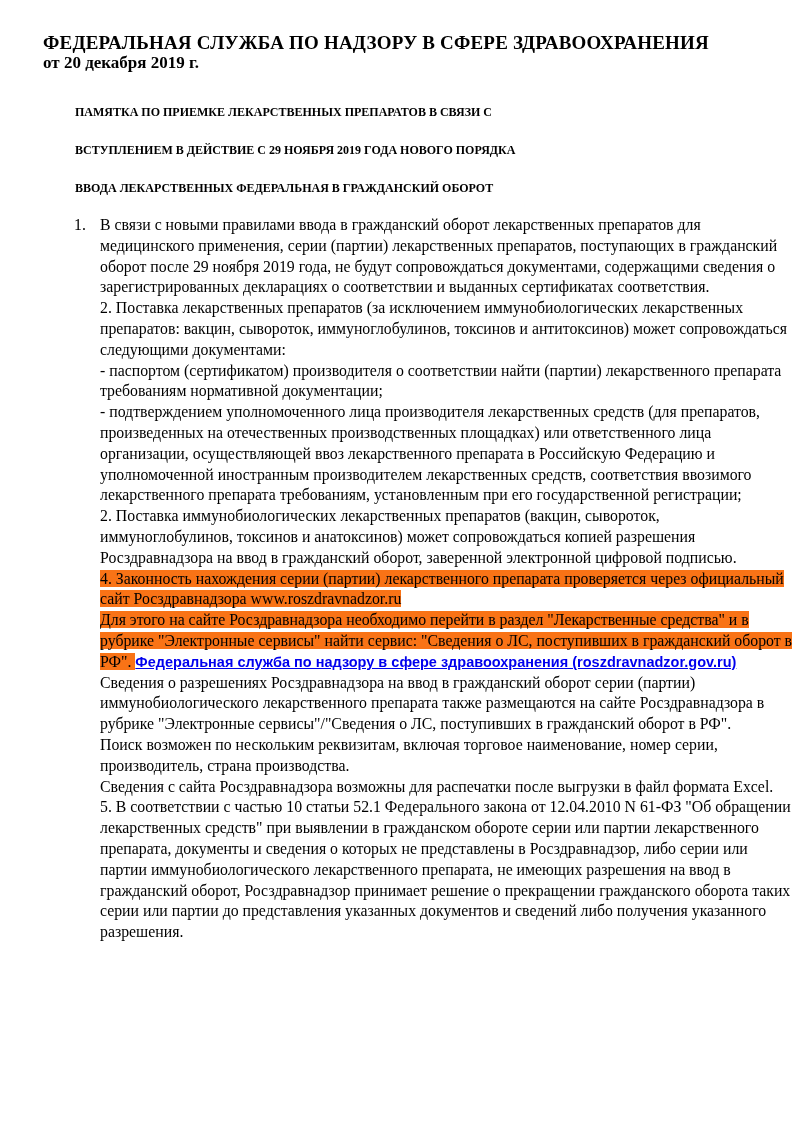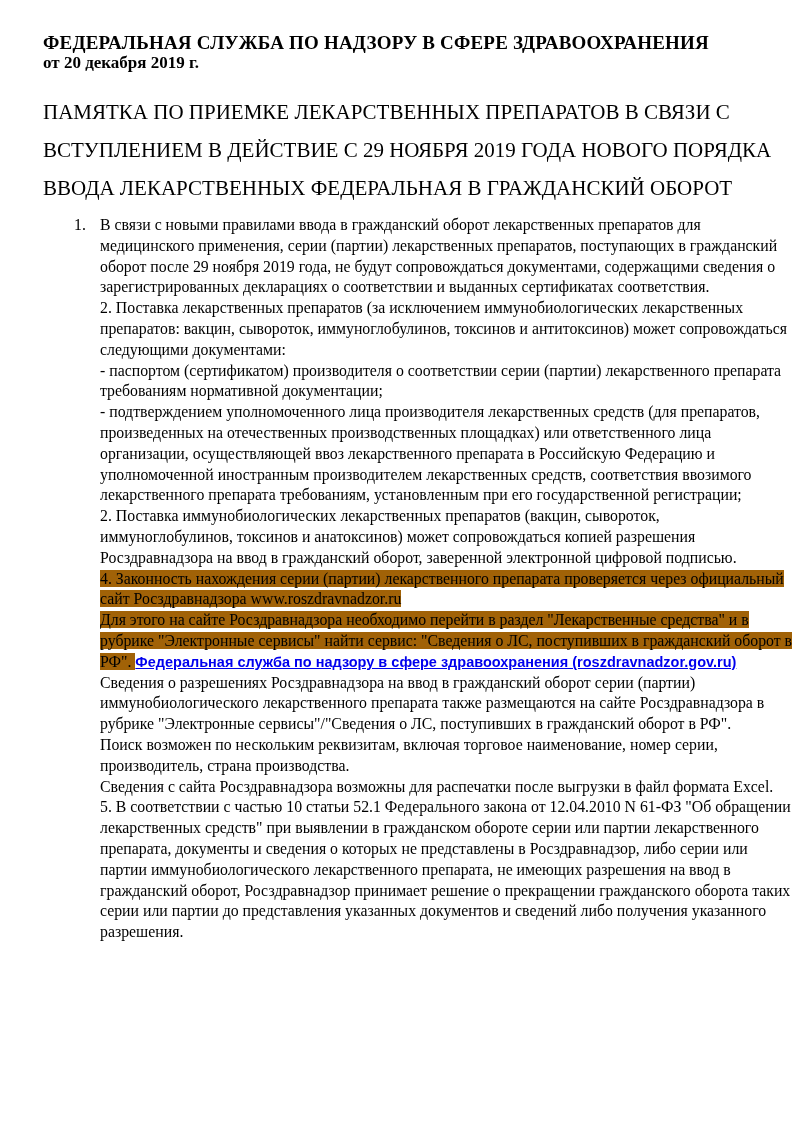--- a/index.html
+++ b/index.html
@@ -19,34 +19,35 @@
     letter-spacing: 0.2px;
     white-space: nowrap;
   }
   .date {
     font-weight: bold;
     font-size: 17px;
     line-height: 20px;
   }
   .title {
     margin-top: 20px;
-    font-weight: normal;
-    font-size: 21px;
+    font-weight: bold;
+    font-size: 12px;
+    margin-left: 32px;
   }
   .title > div { line-height: 38px; white-space: nowrap; }
   .body {
     margin-top: 8px;
     margin-left: 57px;
     width: 694px;
     font-size: 15.8px;
     line-height: 20.8px;
   }
   .para { margin: 0; position: relative; }
   .num { position: absolute; left: -26px; top: 0; }
-  .hl { background: #a16207; }
+  .hl { background: #f97316; }
   .doc-link {
     color: #0000ee;
     font-family: "Liberation Sans", sans-serif;
     font-weight: bold;
     font-size: 14.5px;
     text-decoration: underline;
   }
 </style>
 </head>
 <body>
@@ -55,21 +56,21 @@
   <div class="agency">ФЕДЕРАЛЬНАЯ СЛУЖБА ПО НАДЗОРУ В СФЕРЕ ЗДРАВООХРАНЕНИЯ</div>
   <div class="date">от 20 декабря 2019 г.</div>
   <div class="title">
     <div>ПАМЯТКА ПО ПРИЕМКЕ ЛЕКАРСТВЕННЫХ ПРЕПАРАТОВ В СВЯЗИ С</div>
     <div>ВСТУПЛЕНИЕМ В ДЕЙСТВИЕ С 29 НОЯБРЯ 2019 ГОДА НОВОГО ПОРЯДКА</div>
     <div>ВВОДА ЛЕКАРСТВЕННЫХ ФЕДЕРАЛЬНАЯ В ГРАЖДАНСКИЙ ОБОРОТ</div>
   </div>
   <div class="body" id="doc-body">
       <p class="para"><span class="num">1.</span><span class="plain">В связи с новыми правилами ввода в гражданский оборот лекарственных препаратов для медицинского применения, серии (партии) лекарственных препаратов, поступающих в гражданский оборот после 29 ноября 2019 года, не будут сопровождаться документами, содержащими сведения о зарегистрированных декларациях о соответствии и выданных сертификатах соответствия.</span></p>
       <p class="para"><span class="plain">2. Поставка лекарственных препаратов (за исключением иммунобиологических лекарственных препаратов: вакцин, сывороток, иммуноглобулинов, токсинов и антитоксинов) может сопровождаться следующими документами:</span></p>
-      <p class="para"><span class="plain">- паспортом (сертификатом) производителя о соответствии серии (партии) лекарственного препарата требованиям нормативной документации;</span></p>
+      <p class="para"><span class="plain">- паспортом (сертификатом) производителя о соответствии найти (партии) лекарственного препарата требованиям нормативной документации;</span></p>
       <p class="para"><span class="plain">- подтверждением уполномоченного лица производителя лекарственных средств (для препаратов, произведенных на отечественных производственных площадках) или ответственного лица организации, осуществляющей ввоз лекарственного препарата в Российскую Федерацию и уполномоченной иностранным производителем лекарственных средств, соответствия ввозимого лекарственного препарата требованиям, установленным при его государственной регистрации;</span></p>
       <p class="para"><span class="plain">2. Поставка иммунобиологических лекарственных препаратов (вакцин, сывороток, иммуноглобулинов, токсинов и анатоксинов) может сопровождаться копией разрешения Росздравнадзора на ввод в гражданский оборот, заверенной электронной цифровой подписью.</span></p>
       <p class="para"><span class="hl">4. Законность нахождения серии (партии) лекарственного препарата проверяется через официальный сайт Росздравнадзора www.roszdravnadzor.ru</span></p>
       <p class="para"><span class="hl">Для этого на сайте Росздравнадзора необходимо перейти в раздел "Лекарственные средства" и в рубрике "Электронные сервисы" найти сервис: "Сведения о ЛС, поступивших в гражданский оборот в РФ". </span><a class="doc-link" href="#">Федеральная служба по надзору в сфере здравоохранения (roszdravnadzor.gov.ru)</a></p>
       <p class="para"><span class="plain">Сведения о разрешениях Росздравнадзора на ввод в гражданский оборот серии (партии) иммунобиологического лекарственного препарата также размещаются на сайте Росздравнадзора в рубрике "Электронные сервисы"/"Сведения о ЛС, поступивших в гражданский оборот в РФ".</span></p>
       <p class="para"><span class="plain">Поиск возможен по нескольким реквизитам, включая торговое наименование, номер серии, производитель, страна производства.</span></p>
       <p class="para"><span class="plain">Сведения с сайта Росздравнадзора возможны для распечатки после выгрузки в файл формата Excel.</span></p>
       <p class="para"><span class="plain">5. В соответствии с частью 10 статьи 52.1 Федерального закона от 12.04.2010 N 61-ФЗ "Об обращении лекарственных средств" при выявлении в гражданском обороте серии или партии лекарственного препарата, документы и сведения о которых не представлены в Росздравнадзор, либо серии или партии иммунобиологического лекарственного препарата, не имеющих разрешения на ввод в гражданский оборот, Росздравнадзор принимает решение о прекращении гражданского оборота таких серии или партии до представления указанных документов и сведений либо получения указанного разрешения.</span></p>
     </div>
 </div>

